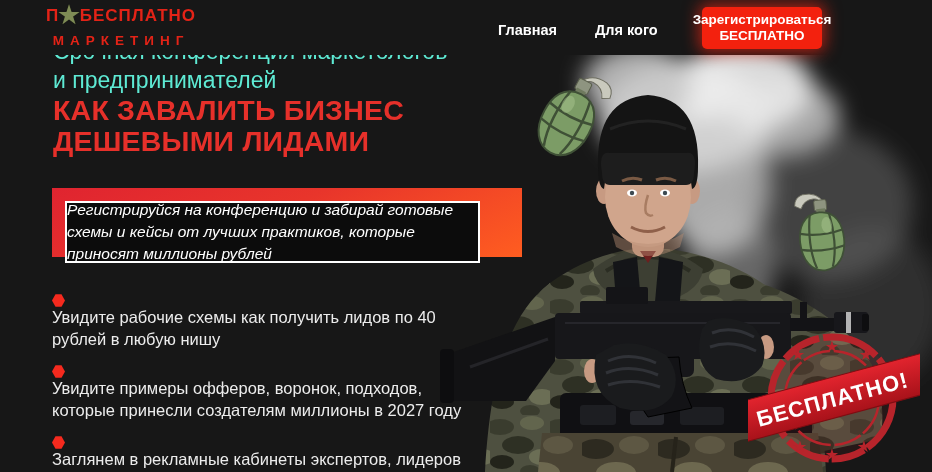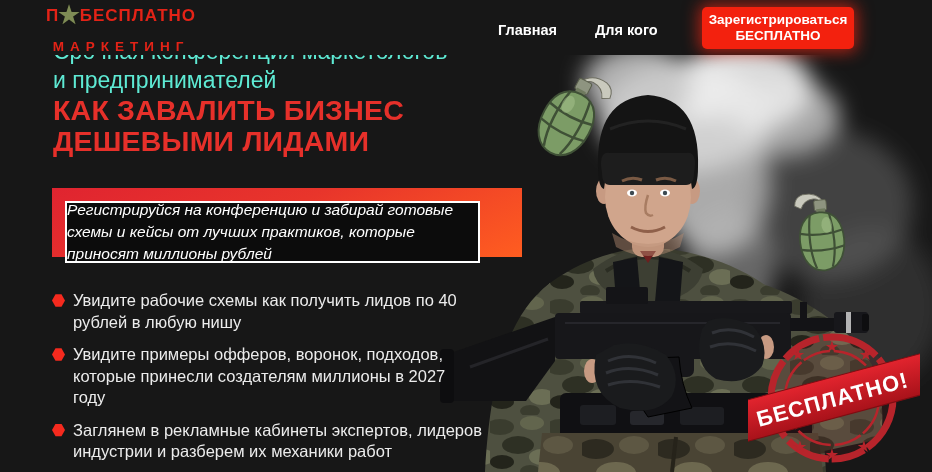--- a/index.html
+++ b/index.html
@@ -6,45 +6,45 @@
   .stage{
     position:relative;width:932px;height:472px;overflow:hidden;
     background:#171717;font-family:"Liberation Sans",sans-serif;
     -webkit-font-smoothing:antialiased;
   }
   
   .header{position:absolute;top:0;left:0;width:932px;height:55px;background:#171717;z-index:40;}
   .logo{position:absolute;left:46px;top:7px;text-align:center;color:#e32317;font-weight:800;cursor:pointer;line-height:1;}
   .logo-line1{font-size:17px;letter-spacing:1px;display:flex;align-items:center;justify-content:center;}
   .logo-star{color:#7e8b55;font-size:24px;line-height:14px;margin:0 -1px;display:inline-block;transform:translateY(-1px);text-shadow:0 0 1px #2a2e18;}
-  .logo-line2{font-size:13.5px;letter-spacing:6px;margin-top:16px;}
+  .logo-line2{font-size:13.5px;letter-spacing:6px;margin-top:10px;}
   .nav-link{position:absolute;top:22px;color:#ffffff;font-size:14.5px;font-weight:700;cursor:pointer;z-index:41;text-align:right;}
   .nav-home{left:498px;}
   .nav-forwhom{left:595px;}
   .cta-btn{
-    position:absolute;left:702px;top:7px;width:152px;height:42px;z-index:41;
+    position:absolute;left:702px;top:7px;width:120px;height:42px;z-index:41;
     background:#f3210e;border:none;border-radius:5px;cursor:pointer;
     box-shadow:0 0 16px 3px rgba(255,40,20,.65);
     display:flex;flex-direction:column;align-items:center;justify-content:center;
     color:#fff;font-family:"Liberation Sans",sans-serif;
   }
   .cta-line1{font-size:13.5px;font-weight:600;line-height:16px;}
   .cta-line2{font-size:13.5px;font-weight:700;line-height:16px;}
   
   .subtitle{position:absolute;left:53px;top:37px;z-index:10;color:#5eead4;font-size:23px;line-height:29px;font-weight:400;}
   .title{position:absolute;left:53px;top:95px;z-index:10;color:#e6302a;font-size:28.5px;line-height:31px;font-weight:800;letter-spacing:.2px;}
   
   .quote-accent{position:absolute;left:52px;top:188px;width:470px;height:69px;z-index:5;
     background:linear-gradient(155deg,#e02430 0%,#e8352b 45%,#ff5d20 100%);}
   .quote-box{position:absolute;left:65px;top:201px;width:411px;height:58px;z-index:6;
     background:#0c0c0c;border:2px solid #ffffff;display:flex;align-items:center;padding:0 0;}
   .quote-text{font-style:italic;font-size:15.5px;line-height:22px;color:#ffffff;}
   
   .bullets{position:absolute;left:52px;top:290px;width:430px;z-index:10;list-style:none;margin:0;padding:0;}
-  .bullet-item{display:flex;gap:8px;margin-bottom:11px;}
+  .bullet-item{display:flex;margin-bottom:11px;flex-direction:column;}
   .bullet-hex{flex:none;width:13px;height:13px;margin-top:4px;background:#f52a1e;
     clip-path:polygon(27% 2%,73% 2%,100% 50%,73% 98%,27% 98%,0 50%);}
   .bullet-text{font-size:16.5px;line-height:21.5px;color:#ececec;}
   
   .soldier-svg{position:absolute;left:430px;top:55px;z-index:4;}
   .grenade{position:absolute;z-index:7;}
   .grenade-1{left:532px;top:62px;transform:rotate(28deg);}
   .grenade-2{left:790px;top:186px;transform:scaleX(-1) rotate(6deg);}
   .stamp{position:absolute;left:748px;top:326px;z-index:20;}
 </style>

